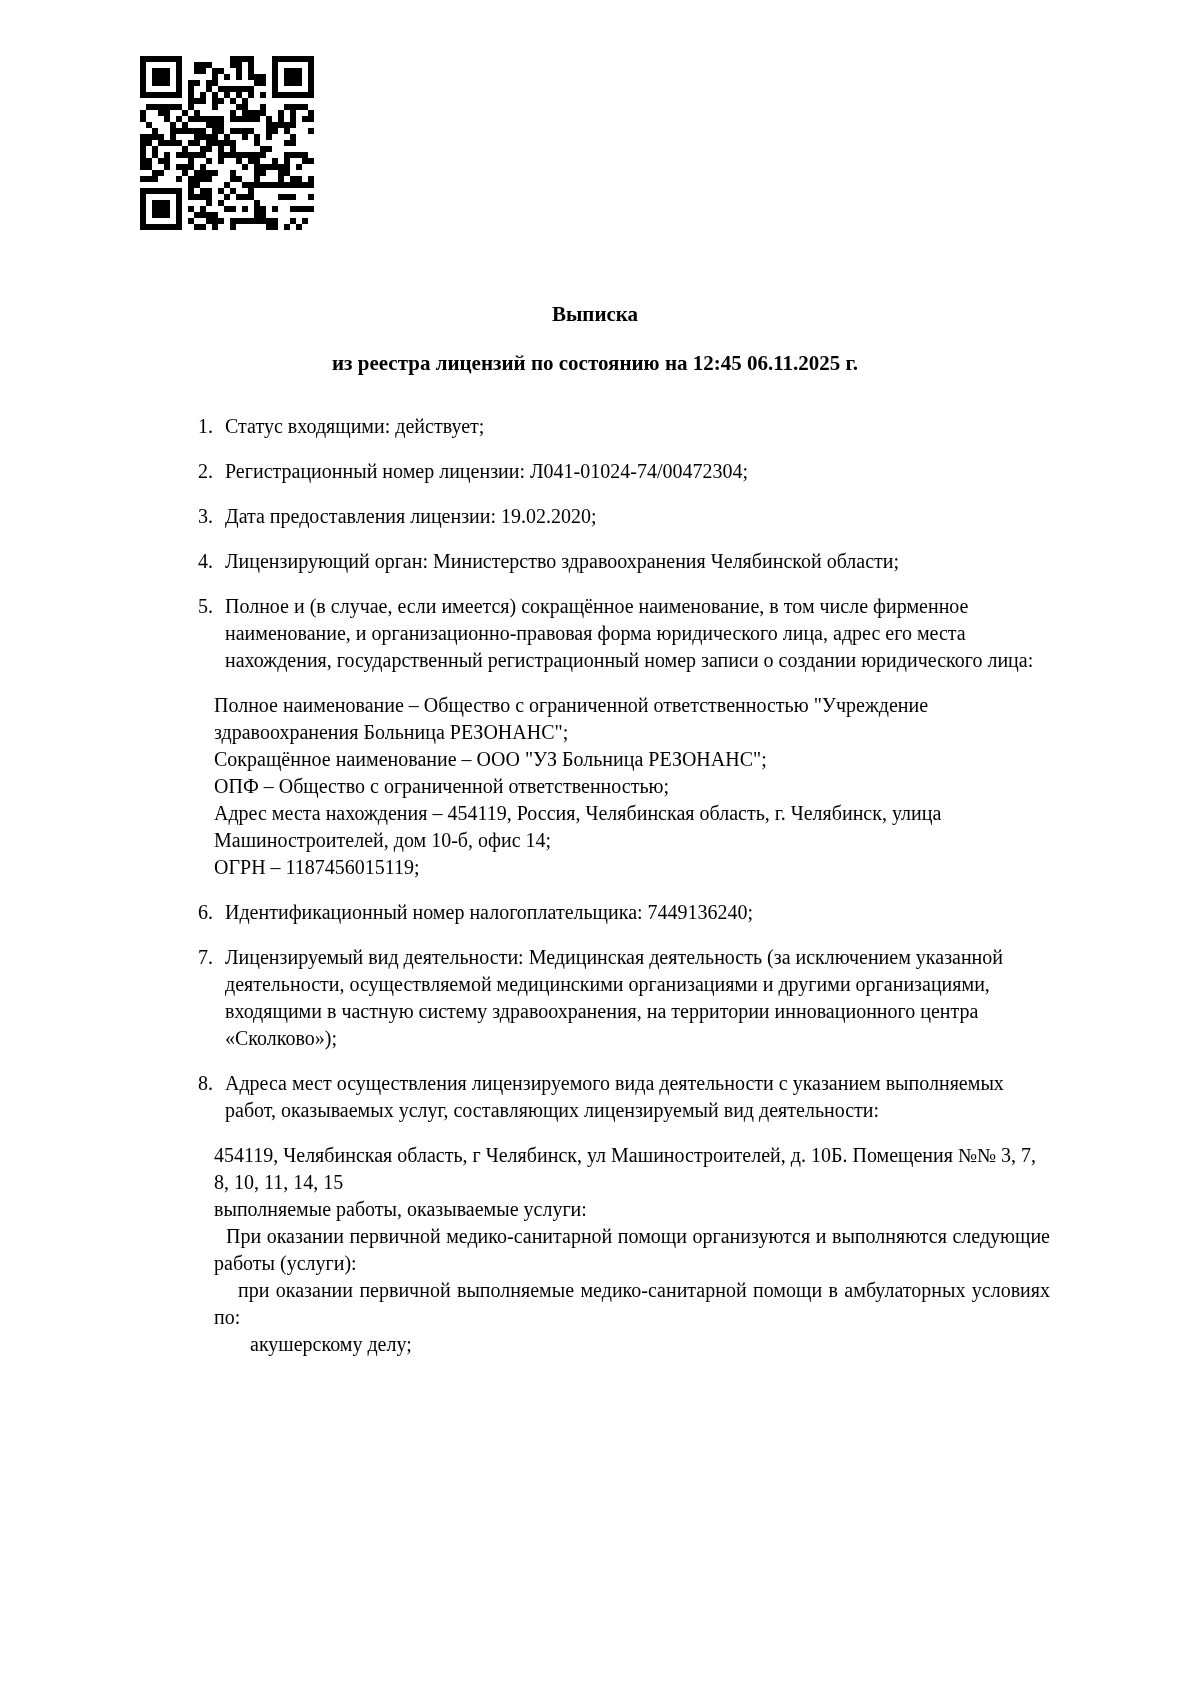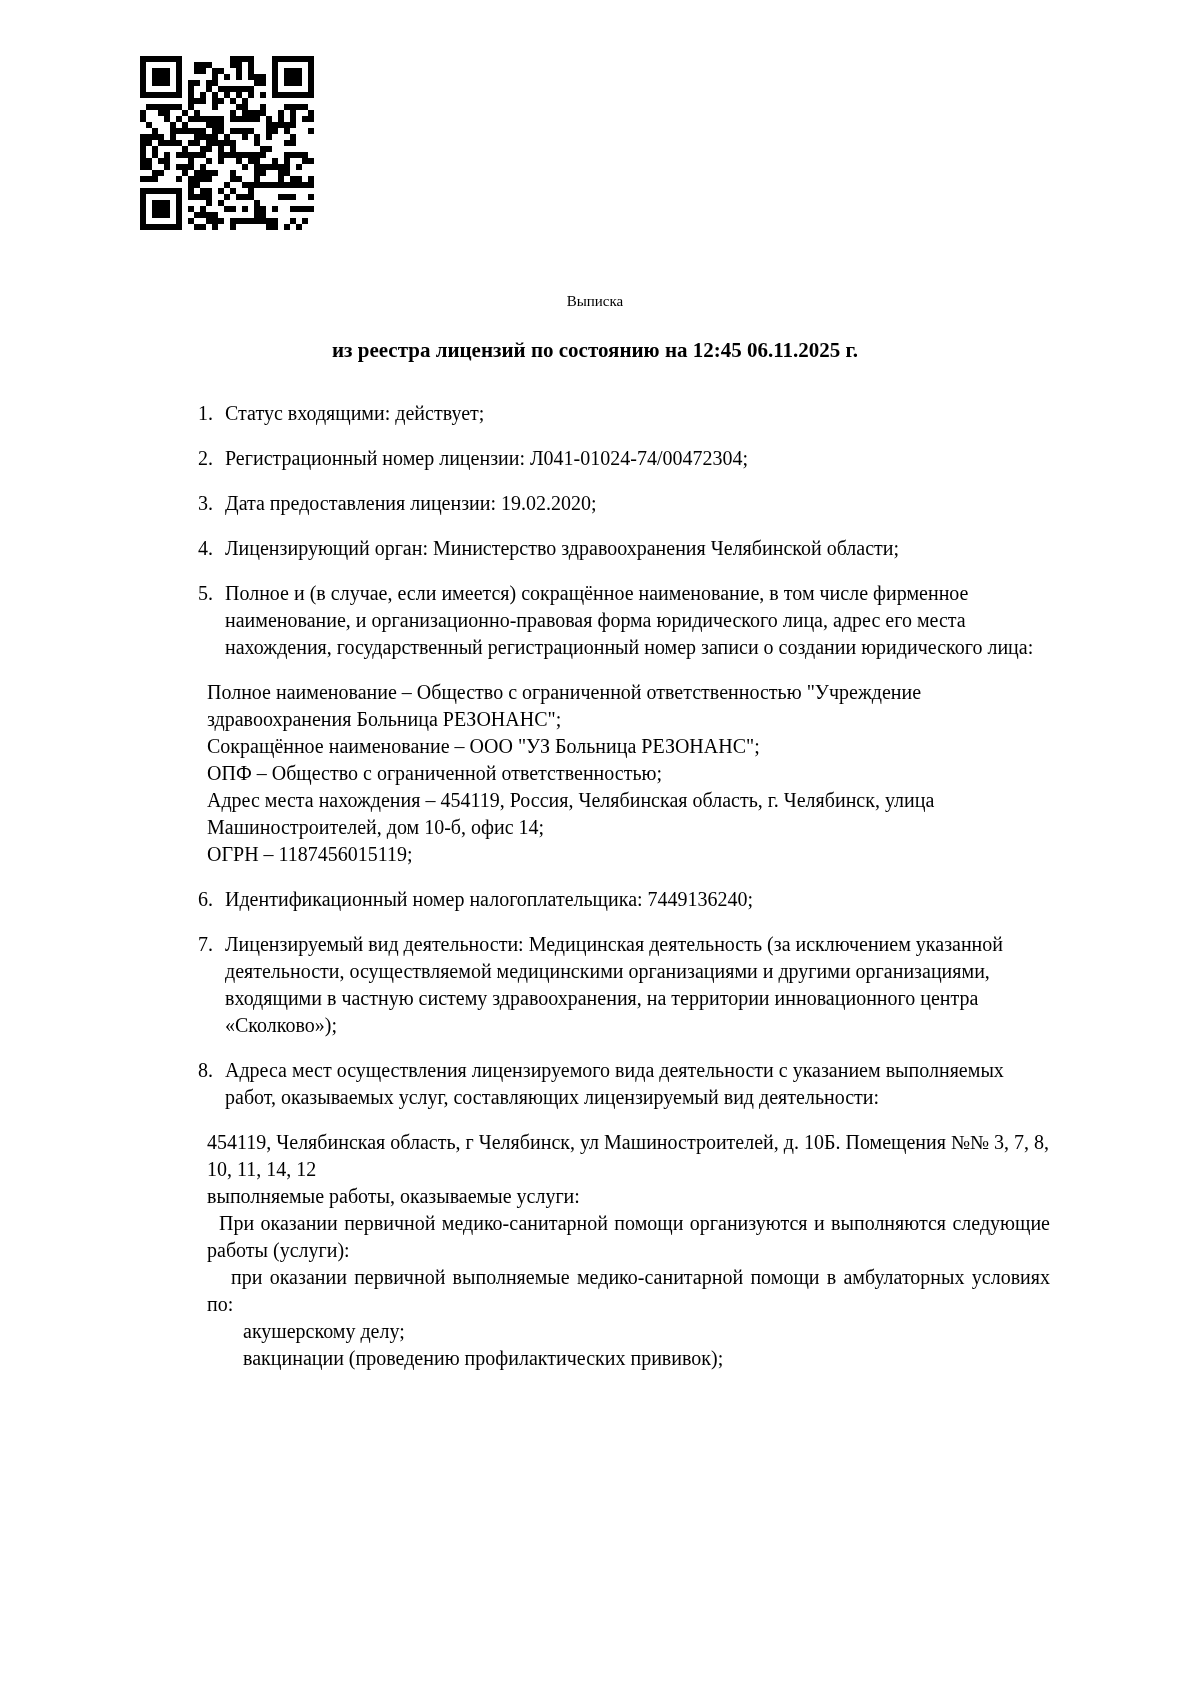--- a/index.html
+++ b/index.html
@@ -15,46 +15,46 @@
     overflow:hidden;
   }
   .qr{
     position:absolute;
     left:140px;
     top:56px;
     width:174px;
     height:174px;
   }
   .title{
-    margin:4px;
+    margin:17px;
     padding-top:284px;
     text-align:center;
-    font-size:15px;
-    font-weight:normal;
+    font-size:21px;
+    font-weight:bold;
     line-height:27px;
   }
   .subtitle{
     margin:22px 0 0 0;
     text-align:center;
     font-size:21px;
     font-weight:bold;
     line-height:27px;
   }
   .content{
     margin:36px 140px 0 198px;
     font-size:20px;
     line-height:27px;
   }
   .item{
     display:grid;
     grid-template-columns:27px 1fr;
     margin:0 0 18px 0;
   }
   .item .num{white-space:nowrap;}
-  .block{margin:0 0 18px 9px;}
+  .block{margin:0 0 18px 16px;}
   .block p{margin:0;}
   .ind1{text-indent:12px;}
   .ind2{text-indent:24px;}
   .ind3{text-indent:36px;}
   .just{text-align:justify;}
 </style>
 </head>
 <body>
 
 <div class="page">
@@ -524,22 +524,21 @@
       <span class="num">7.</span>
       <span class="txt">Лицензируемый вид деятельности: Медицинская деятельность (за исключением указанной деятельности, осуществляемой медицинскими организациями и другими организациями, входящими в частную систему здравоохранения, на территории инновационного центра «Сколково»);</span>
     </p>
 
     <p class="item">
       <span class="num">8.</span>
       <span class="txt">Адреса мест осуществления лицензируемого вида деятельности с указанием выполняемых работ, оказываемых услуг, составляющих лицензируемый вид деятельности:</span>
     </p>
 
     <div class="block">
-      <p>454119, Челябинская область, г Челябинск, ул Машиностроителей, д. 10Б. Помещения №№ 3, 7, 8, 10, 11, 14, 12</p>
+      <p>454119, Челябинская область, г Челябинск, ул Машиностроителей, д. 10Б. Помещения №№ 3, 7, 8, 10, 11, 14, 15</p>
       <p>выполняемые работы, оказываемые услуги:</p>
       <p class="ind1 just">При оказании первичной медико-санитарной помощи организуются и выполняются следующие работы (услуги):</p>
       <p class="ind2 just">при оказании первичной выполняемые медико-санитарной помощи в амбулаторных условиях по:</p>
       <p class="ind3">акушерскому делу;</p>
-      <p class="ind3">вакцинации (проведению профилактических прививок);</p>
     </div>
 
   </div>
 </div>
 
 </body></html>

